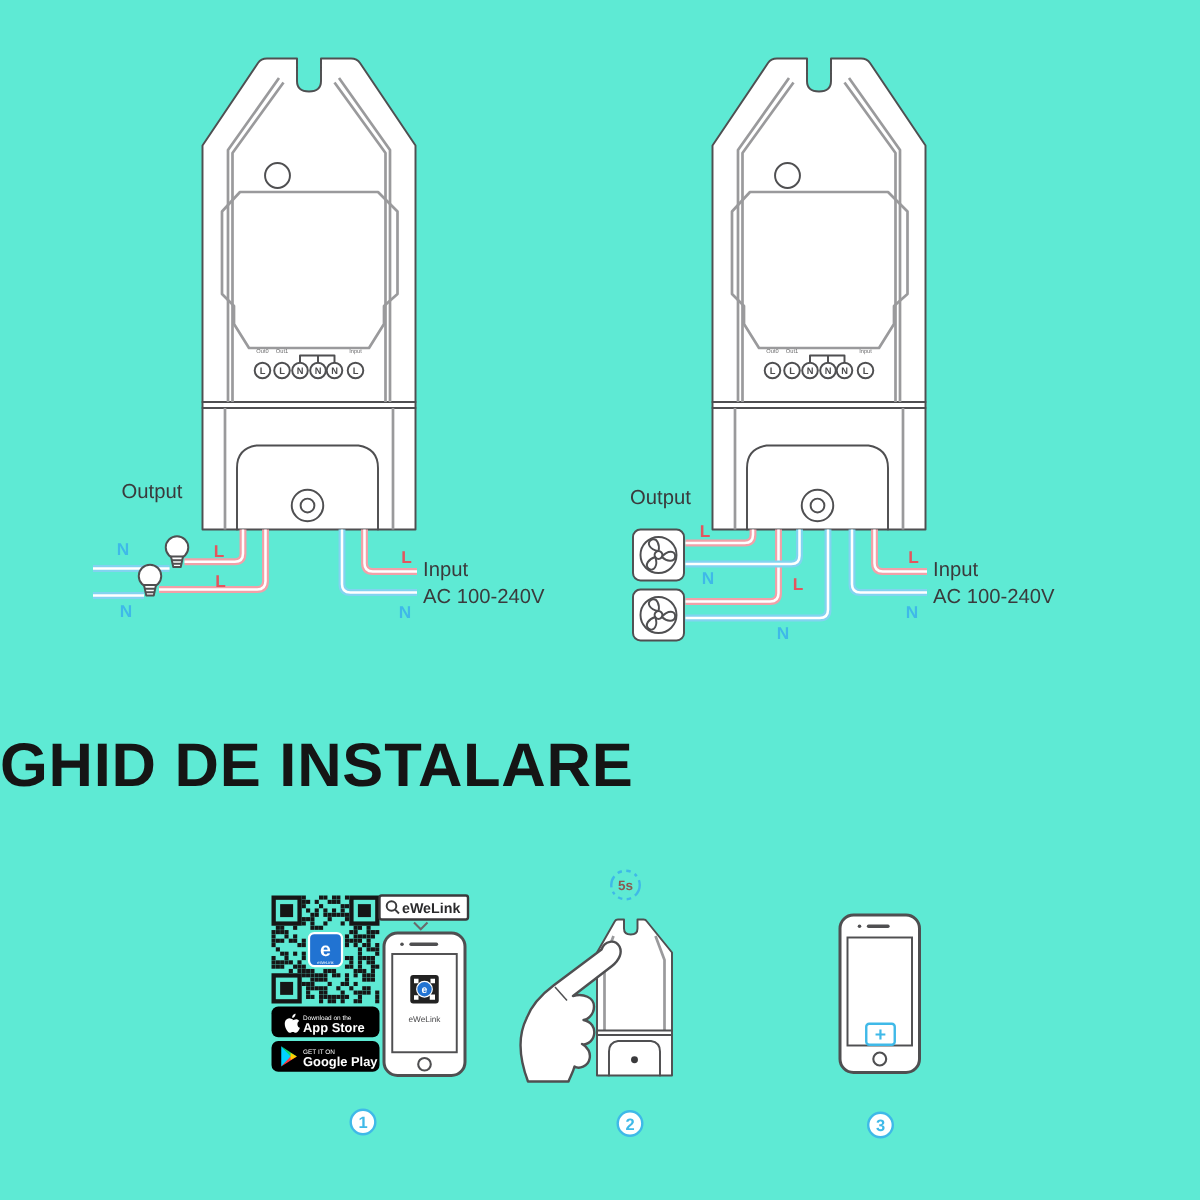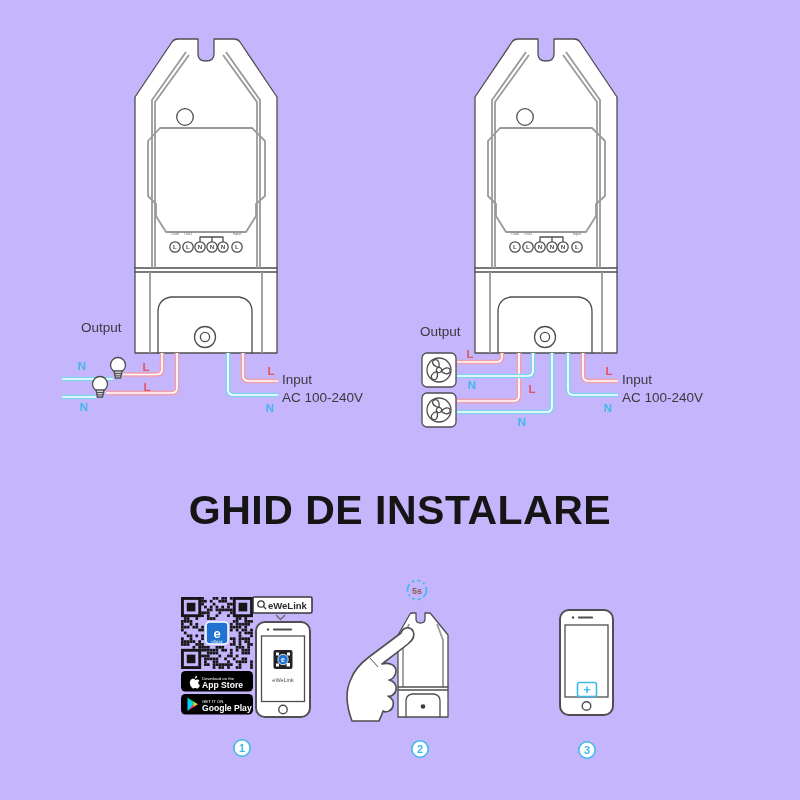--- a/index.html
+++ b/index.html
@@ -1,19 +1,19 @@
 <!DOCTYPE html>
 <html style="--accent: #3fb9e8; --wire-live: #f2a0a8; --wire-live-text: #e4555e; --wire-neutral: #82d3f0; --wire-neutral-text: #3fb9e8; --outline: #4f4f51; --soft: #9a9a9c; --ewelink-blue: #2173d2; --timer-text: #8a5a52; --badge-bg: #000000;"><head>
 <meta charset="utf-8">
 <style>
   html,body{margin:0;padding:0;background:#fff;}
-  #canvas{position:relative;width:800px;height:800px;background:#c4b5fd;overflow:hidden;
+  #canvas{position:relative;width:800px;height:800px;background:#5eead4;overflow:hidden;
           font-family:"Liberation Sans",sans-serif;}
   #art{position:absolute;left:0;top:0;}
-  #page-title{position:absolute;left:0;top:490px;width:800px;text-align:center;
+  #page-title{position:absolute;left:0;top:490px;width:800px;text-align:left;
     font-weight:bold;font-size:41px;line-height:1;color:#151515;letter-spacing:.5px;}
 
   
   .outline{stroke:var(--outline,#4f4f51);fill:none;stroke-width:1.3;stroke-linejoin:round;stroke-linecap:round;}
   .soft{stroke:var(--soft,#9a9a9c);fill:none;stroke-width:1.8;stroke-linejoin:round;}
   .fillwhite{fill:#fff;}
   .wire{fill:none;stroke-width:4.6;stroke-linejoin:round;}
   .wire.live{stroke:var(--wire-live,#f2a0a8);}
   .wire.neutral{stroke:var(--wire-neutral,#82d3f0);}
   .wire-core{fill:none;stroke:#fff;stroke-width:1.7;stroke-linejoin:round;}

